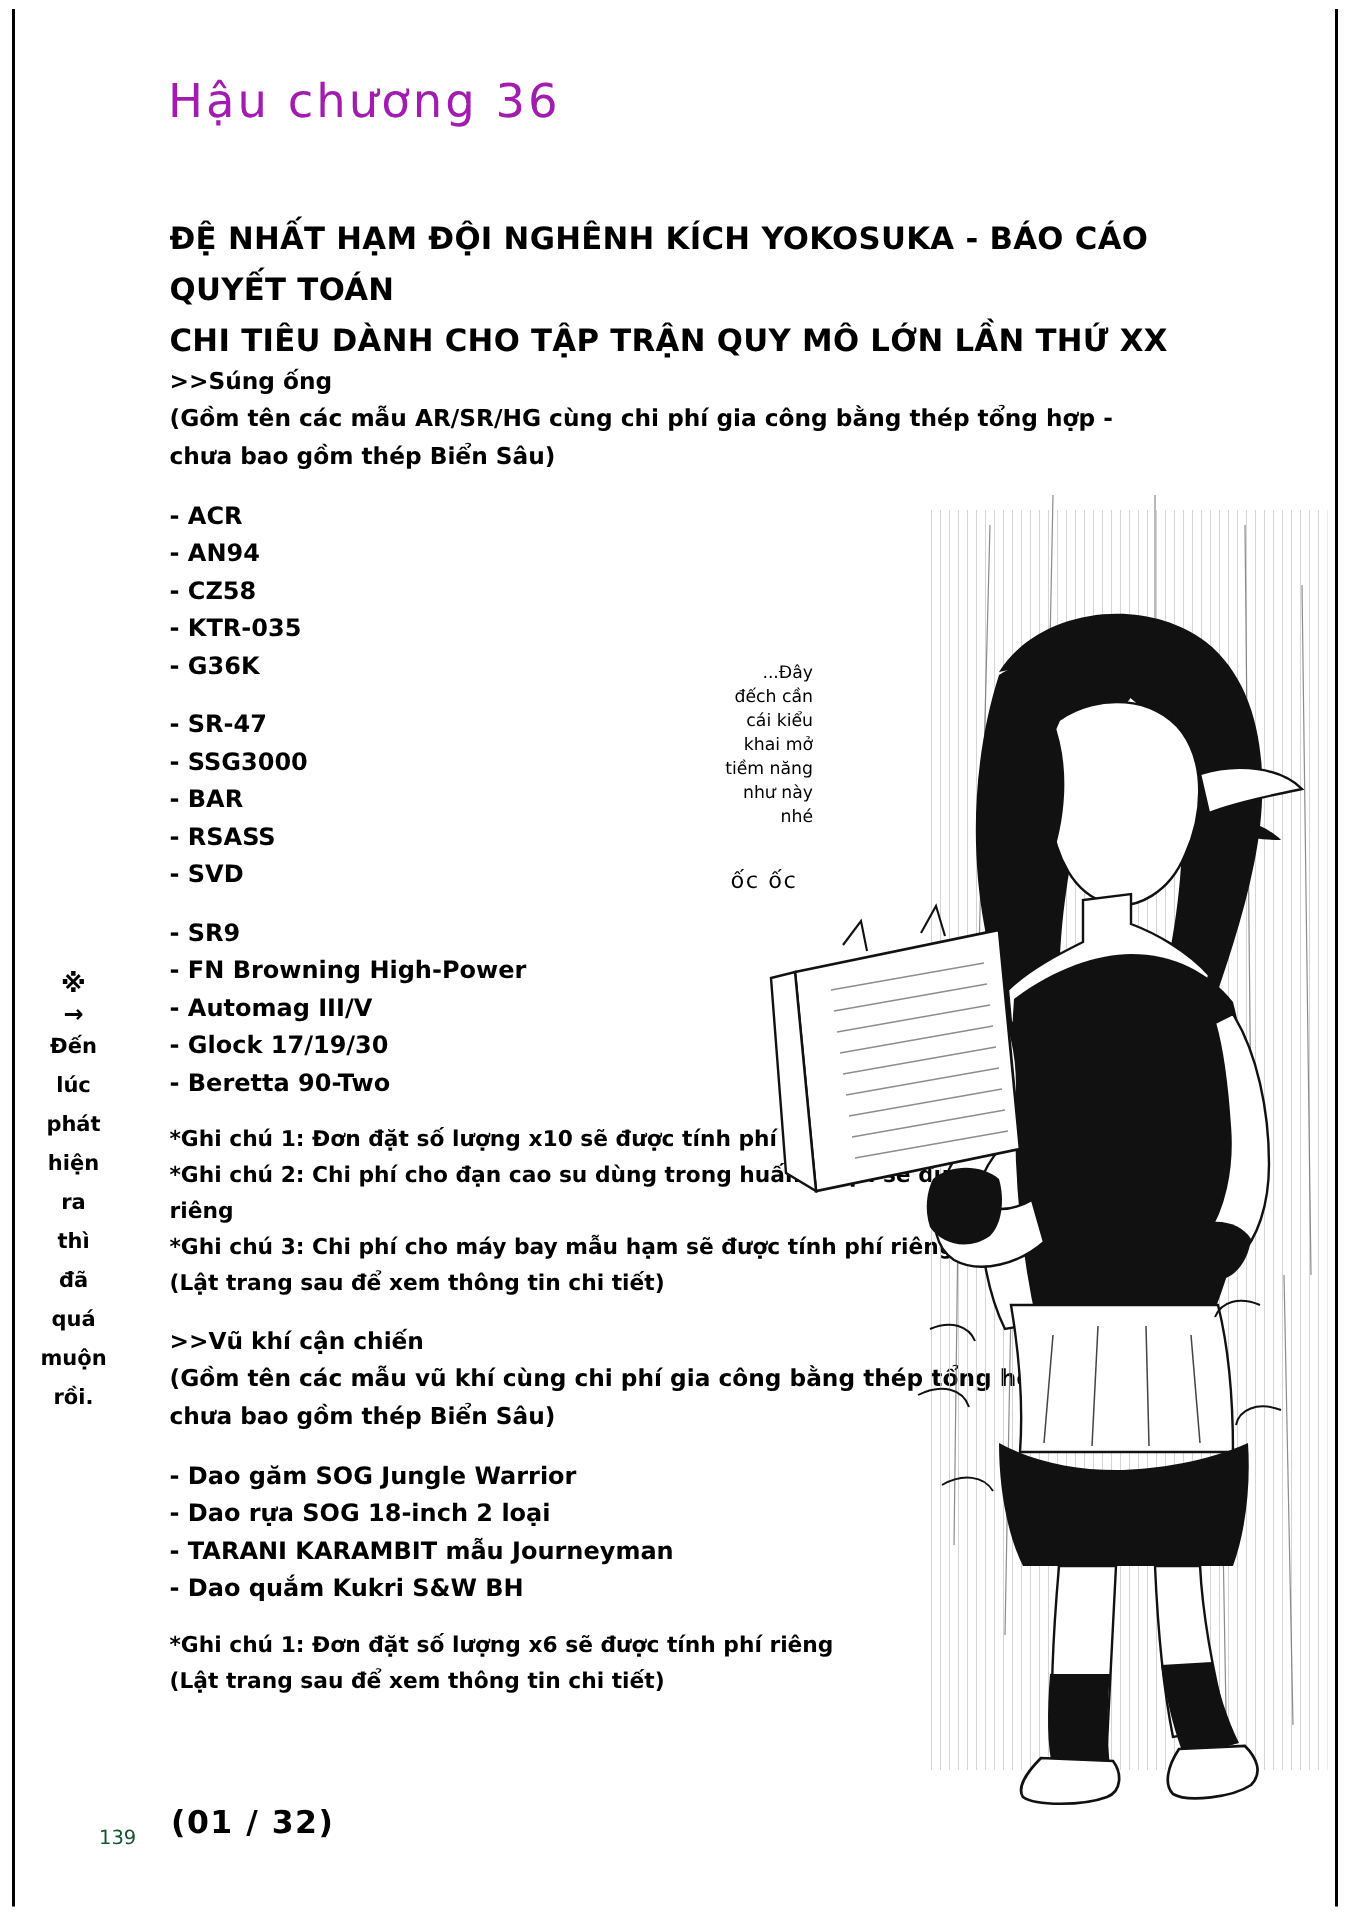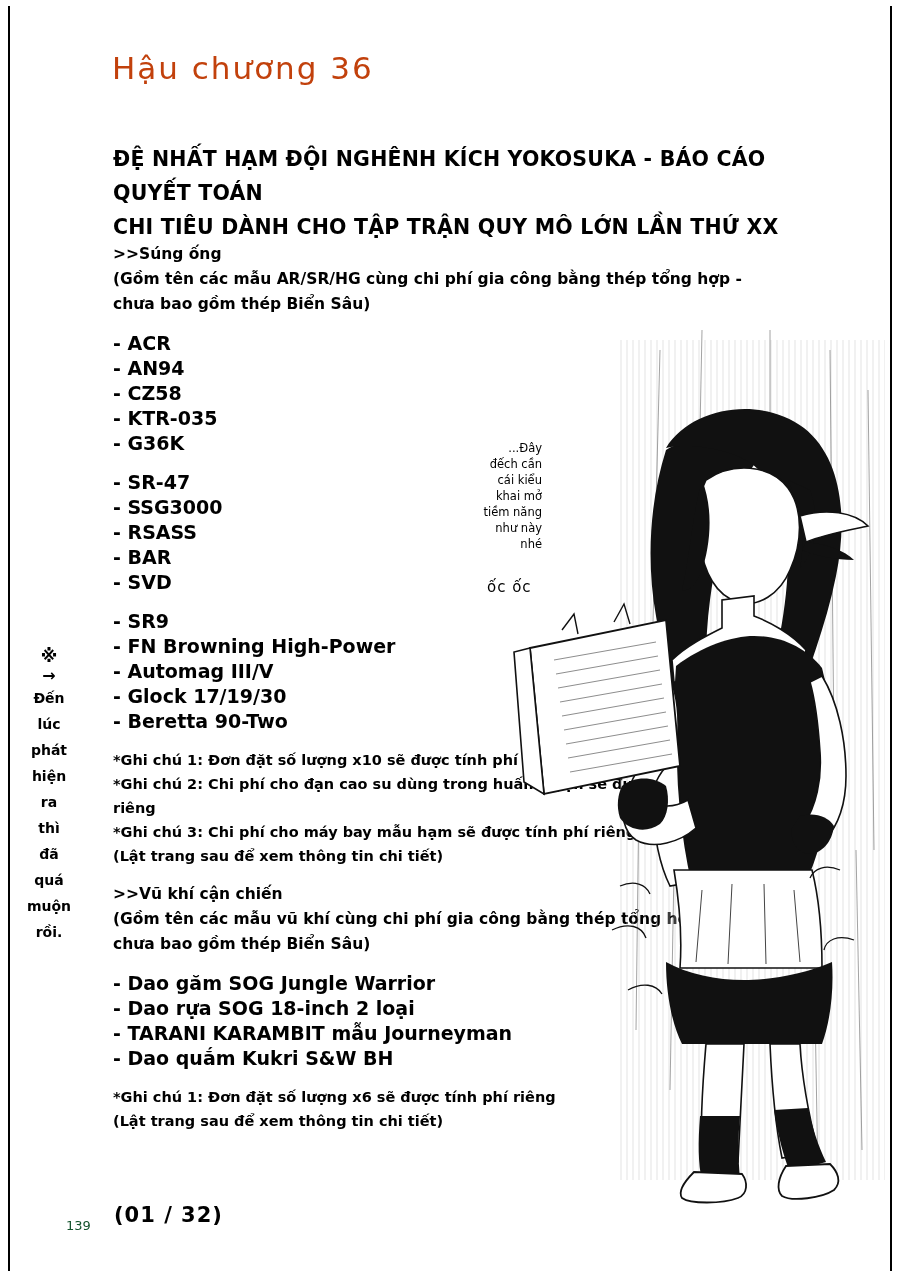--- a/index.html
+++ b/index.html
@@ -38,21 +38,21 @@
 
   
   .chapter-title {
     position: absolute;
     left: 112px;
     top: 50px;
     font-family: "DejaVu Sans", sans-serif;
     font-size: 31px;
     letter-spacing: 2px;
     font-weight: 400;
-    color: #c2410c;
+    color: #a21caf;
   }
 
   .doc-title {
     position: absolute;
     left: 113px;
     top: 142px;
     width: 680px;
     font-family: "DejaVu Sans", sans-serif;
     font-weight: bold;
     font-size: 20.5px;
@@ -72,21 +72,21 @@
   }
   .content .sec-head { font-weight: bold; }
   .content .para { font-weight: bold; }
   .content ul {
     list-style: none;
     margin: 0;
     padding: 0;
   }
   .content li {
     font-weight: bold;
-    font-size: 19px;
+    font-size: 16px;
     line-height: 25px;
   }
   .gap { height: 14px; }
   .note {
     font-weight: bold;
     font-size: 14.5px;
     line-height: 24px;
   }
 
   
@@ -180,22 +180,22 @@
       <li>- AN94</li>
       <li>- CZ58</li>
       <li>- KTR-035</li>
       <li>- G36K</li>
     </ul>
 
     <div class="gap"></div>
     <ul>
       <li>- SR-47</li>
       <li>- SSG3000</li>
+      <li>- BAR</li>
       <li>- RSASS</li>
-      <li>- BAR</li>
       <li>- SVD</li>
     </ul>
 
     <div class="gap"></div>
     <ul>
       <li>- SR9</li>
       <li>- FN Browning High-Power</li>
       <li>- Automag III/V</li>
       <li>- Glock 17/19/30</li>
       <li>- Beretta 90-Two</li>

